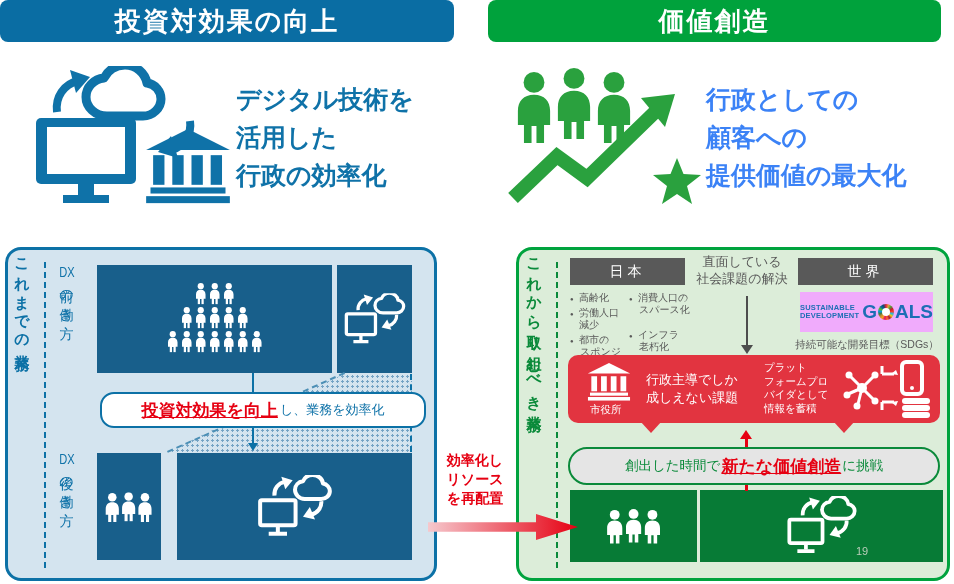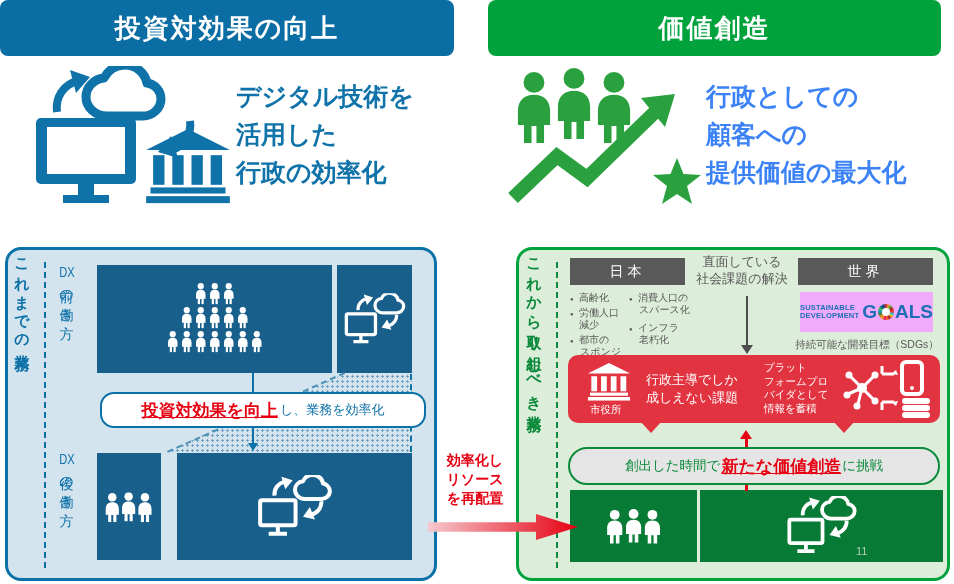--- a/index.html
+++ b/index.html
@@ -1,26 +1,26 @@
 <!DOCTYPE html>
 <html><head>
 <meta charset="utf-8">
 <style>
   html,body{margin:0;padding:0;background:#fff;}
   body{font-family:"Liberation Sans","DejaVu Sans",sans-serif;}
   .canvas{position:relative;width:954px;height:584px;background:#fff;overflow:hidden;}
   .abs{position:absolute;}
 
   
-  .banner{position:absolute;top:0;height:56px;border-radius:8px;display:flex;align-items:center;justify-content:center;color:#fff;font-size:26px;font-weight:bold;letter-spacing:2px;}
+  .banner{position:absolute;top:0;height:42px;border-radius:8px;display:flex;align-items:center;justify-content:center;color:#fff;font-size:26px;font-weight:bold;letter-spacing:2px;}
   .banner-blue{left:0;width:454px;background:#0a6da3;}
   .banner-green{left:488px;width:453px;background:#00a23c;}
 
   
-  .lead{position:absolute;font-size:25px;font-weight:bold;line-height:38px;font-family:Liberation Mono, monospace;}
+  .lead{position:absolute;font-size:25px;font-weight:bold;line-height:38px;}
   .lead.blue{color:#0f72a8;}
   .lead.green{color:#3b82f6;}
 
   
   .panel{position:absolute;top:247px;height:334px;border-radius:16px;box-sizing:border-box;}
   .panel-blue{left:5px;width:432px;background:#d4e4ef;border:3px solid #0c71a6;}
   .panel-green{left:516px;width:434px;background:#dcedd9;border:3px solid #00a33e;}
 
   .vlabel{writing-mode:vertical-rl;text-orientation:upright;font-weight:bold;font-size:15px;letter-spacing:2px;display:flex;align-items:center;}
   .tcy{text-combine-upright:all;}
@@ -234,21 +234,21 @@
   </div>
   <div class="graybox" style="left:798px;top:258px;width:135px;">世界</div>
 
   <div class="abs" style="left:570px;top:292px;width:56px;">
     <div class="blt"><span>高齢化</span></div>
     <div class="blt"><span>労働人口減少</span></div>
     <div class="blt"><span>都市の</span><span class="l2">スポンジ化</span></div>
   </div>
   <div class="abs" style="left:629px;top:292px;width:70px;">
     <div class="blt"><span>消費人口の</span><span class="l2">スパース化</span></div>
-    <div class="blt" style="margin-top:6px;"><span>インフラ</span><span class="l2">老朽化</span></div>
+    <div class="blt" style="margin-top:13px;"><span>インフラ</span><span class="l2">老朽化</span></div>
   </div>
 
   <div class="arrow-line" style="left:746px;top:296px;width:2px;height:50px;"></div>
   <div class="arrow-head-down" style="left:741px;top:345px;"></div>
 
   <div class="sdgs-box">
     <div class="sdgs-small">
       <span>SUSTAINABLE</span>
       <span>DEVELOPMENT</span>
     </div>
@@ -322,15 +322,15 @@
       <use href="#sym-person" width="25" height="40" transform="translate(0,1)"></use>
       <use href="#sym-person" width="25" height="40" transform="translate(22,0)"></use>
       <use href="#sym-person" width="25" height="40" transform="translate(44,1)"></use>
     </svg>
   </div>
   <div class="boxg" style="left:700px;top:490px;width:243px;height:72px;">
     <svg width="72" height="60" viewBox="0 0 132 112" style="color:#fff">
         <use href="#sym-monitor-cloud" width="132" height="112"></use>
       </svg>
   </div>
-  <div class="pagenum">11</div>
+  <div class="pagenum">19</div>
 
 </div>
 
 </body></html>

